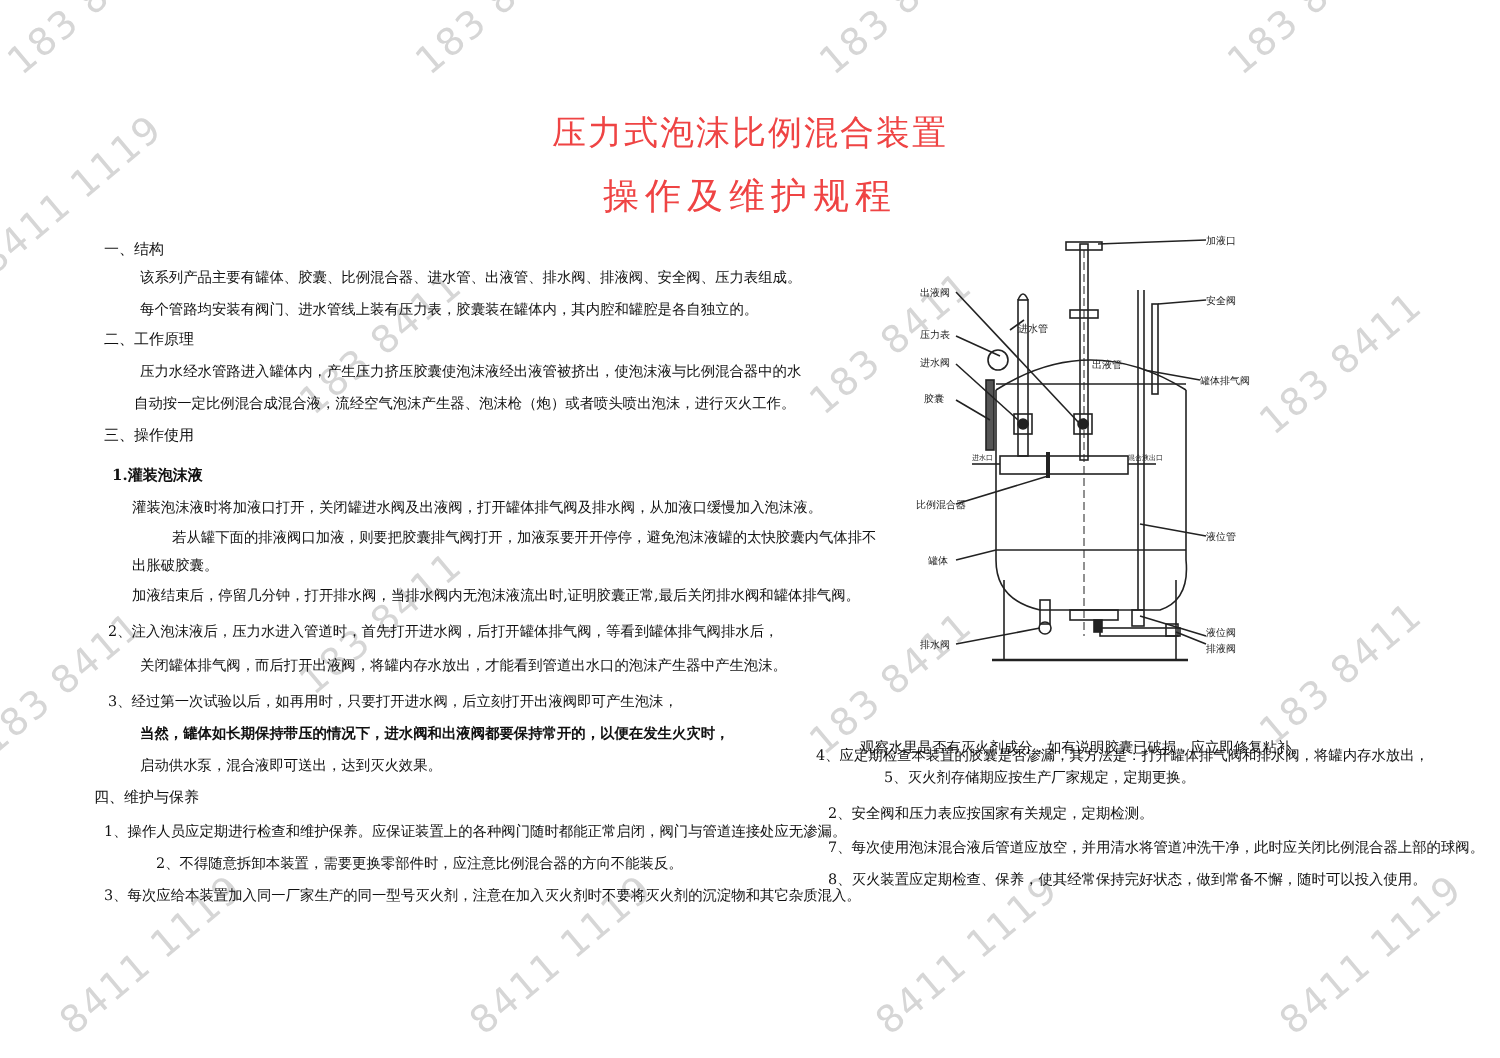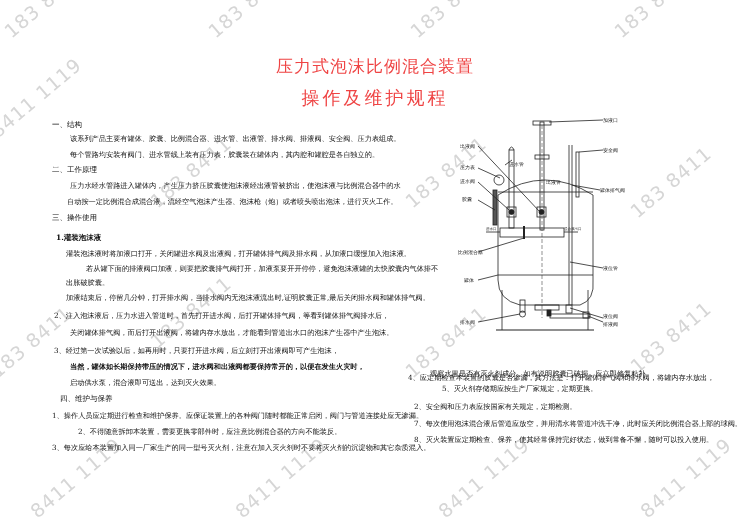--- a/index.html
+++ b/index.html
@@ -65,21 +65,21 @@
   <p style="left:66px;top:277px;">出胀破胶囊。</p>
   <p style="left:66px;top:292px;">加液结束后，停留几分钟，打开排水阀，当排水阀内无泡沫液流出时,证明胶囊正常,最后关闭排水阀和罐体排气阀。</p>
 
   <p style="left:54px;top:310px;">2、注入泡沫液后，压力水进入管道时，首先打开进水阀，后打开罐体排气阀，等看到罐体排气阀排水后，</p>
   <p style="left:70px;top:327px;">关闭罐体排气阀，而后打开出液阀，将罐内存水放出，才能看到管道出水口的泡沫产生器中产生泡沫。</p>
 
   <p style="left:54px;top:345px;">3、经过第一次试验以后，如再用时，只要打开进水阀，后立刻打开出液阀即可产生泡沫，</p>
   <p style="left:70px;top:361px;font-weight:bold;">当然，罐体如长期保持带压的情况下，进水阀和出液阀都要保持常开的，以便在发生火灾时，</p>
   <p style="left:70px;top:377px;">启动供水泵，混合液即可送出，达到灭火效果。</p>
 
-  <p class="h" style="left:60px;top:393px;">四、维护与保养</p>
+  <p class="h" style="left:47px;top:393px;">四、维护与保养</p>
   <p style="left:52px;top:410px;">1、操作人员应定期进行检查和维护保养。应保证装置上的各种阀门随时都能正常启闭，阀门与管道连接处应无渗漏。</p>
   <p style="left:52px;top:426px;margin-left:26px;">2、不得随意拆卸本装置，需要更换零部件时，应注意比例混合器的方向不能装反。</p>
   <p style="left:52px;top:442px;">3、每次应给本装置加入同一厂家生产的同一型号灭火剂，注意在加入灭火剂时不要将灭火剂的沉淀物和其它杂质混入。</p>
 
   <p style="left:408px;top:352px;margin-top:20px;">4、应定期检查本装置的胶囊是否渗漏，其方法是：打开罐体排气阀和排水阀，将罐内存水放出，</p>
   <p style="left:430px;top:368px;">观察水里是否有灭火剂成分，如有说明胶囊已破损，应立即修复粘补。</p>
   <p style="left:414px;top:383px;margin-left:28px;">5、灭火剂存储期应按生产厂家规定，定期更换。</p>
   <p style="left:414px;top:401px;">2、安全阀和压力表应按国家有关规定，定期检测。</p>
   <p style="left:414px;top:418px;">7、每次使用泡沫混合液后管道应放空，并用清水将管道冲洗干净，此时应关闭比例混合器上部的球阀。</p>
   <p style="left:414px;top:434px;">8、灭火装置应定期检查、保养，使其经常保持完好状态，做到常备不懈，随时可以投入使用。</p>

